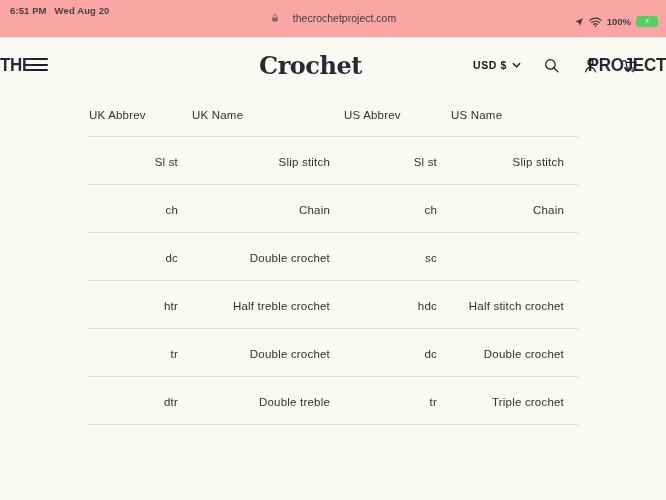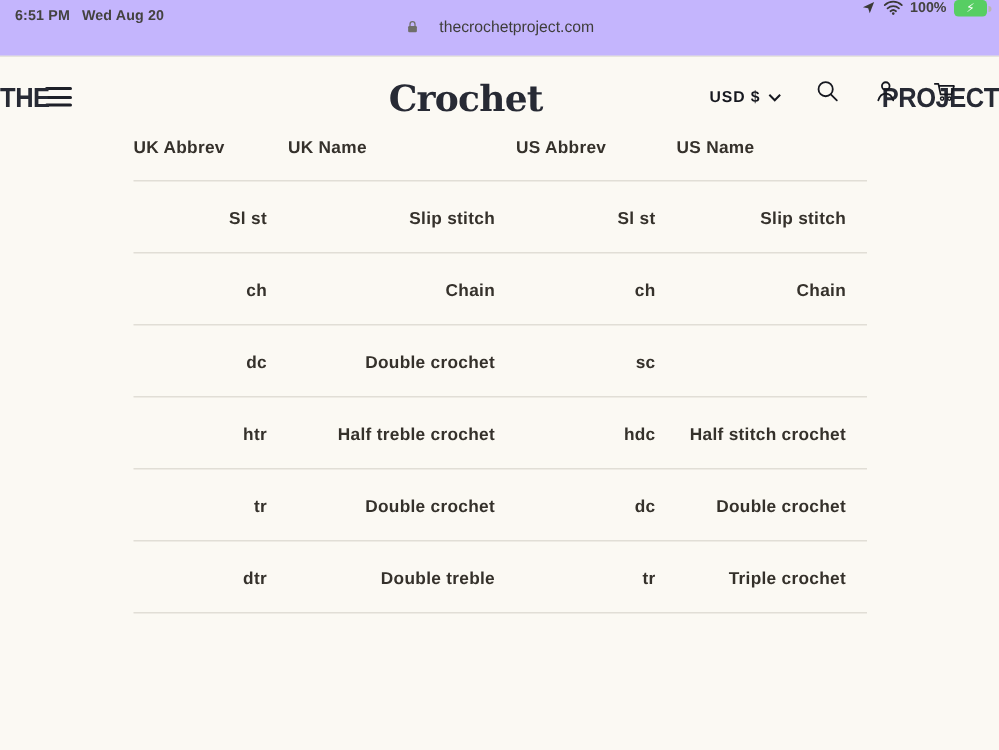--- a/index.html
+++ b/index.html
@@ -7,35 +7,35 @@
   body { font-family:"Liberation Sans","DejaVu Sans",sans-serif; }
 
   .canvas {
     position:relative; width:666px; height:500px; margin:0 auto;
     background:#fbf9f3; overflow:hidden;
   }
 
   
   .chrome {
     position:absolute; top:0; left:0; width:666px; height:38px;
-    background:#c4b5fd; border-bottom:1px solid #e6e4dd;
+    background:#fca5a5; border-bottom:1px solid #e6e4dd;
   }
   .status-left {
     position:absolute; top:5px; left:10px;
     font-size:9.5px; font-weight:600; color:#43423f; letter-spacing:.1px;
     display:flex; gap:8px;
   }
   .url-bar {
     position:absolute; top:12px; left:0; width:100%;
     display:flex; justify-content:center; align-items:center; gap:13px;
     font-size:10.5px; color:#3e3d3a; font-weight:500;
   }
   .status-right {
-    position:absolute; top:0; right:8px;
-    display:flex; align-items:flex-start; gap:5px;
+    position:absolute; top:16px; right:8px;
+    display:flex; align-items:center; gap:5px;
     font-size:9.5px; font-weight:600; color:#43423f;
   }
   .batt {
     position:relative; width:22px; height:11px; border-radius:3px;
     background:#57ce63; display:flex; align-items:center; justify-content:center;
   }
   .batt:after {
     content:""; position:absolute; right:-3px; top:3.5px;
     width:2px; height:4px; background:#b9b7b0; border-radius:0 2px 2px 0;
   }
@@ -59,33 +59,32 @@
     font-weight:800; font-size:17px; letter-spacing:-0.3px;
     transform:scaleY(1.08); color:#272a34;
   }
   .logo .script {
     font-family:"DejaVu Serif","Liberation Serif",serif;
     font-weight:700; font-size:24px; letter-spacing:-0.5px;
     position:relative; top:-1px;
   }
   .header-right {
     position:absolute; right:28px; top:14px; height:26px;
-    display:flex; gap:22px;
+    display:flex; align-items:center; gap:22px;
   }
   .currency {
     display:flex; align-items:center; gap:5px;
     font-size:10.5px; font-weight:700; letter-spacing:.6px; color:#16181f; cursor:pointer;
   }
   .hicon { width:17px; height:17px; display:block; cursor:pointer; }
 
   
   .conv-table {
-    position:absolute; left:89px; top:84px; width:489px;
+    position:absolute; left:89px; top:100px; width:489px;
     color:#35312b;
-    font-weight:bold;
   }
   .t-row {
     display:grid; grid-template-columns:103px 152px 107px 1fr;
     border-bottom:1px solid #e1ded6;
   }
   .t-row.head { height:37px; }
   .t-row.head .cell { padding-top:7px; }
   .t-row.body { height:48px; }
   .t-row.body .cell { padding-top:17px;text-align:right; }
   .t-row.body.tall { height:66px; }

